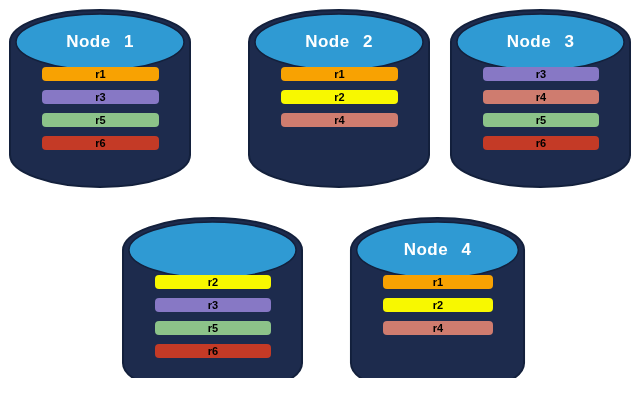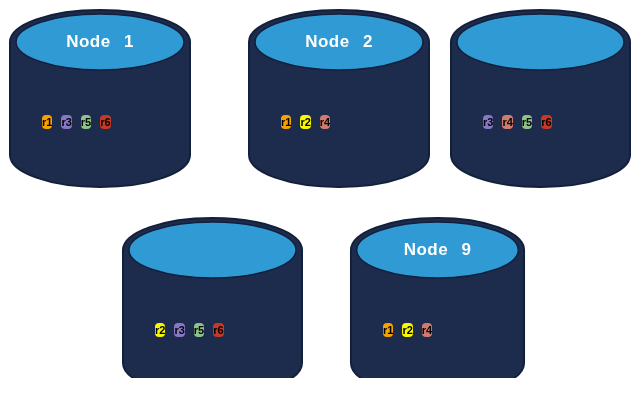--- a/index.html
+++ b/index.html
@@ -64,23 +64,22 @@
     letter-spacing: 0.5px;
     word-spacing: 8px;
   }
 
   .bars {
     position: absolute;
     top: 59px;
     left: 34px;
     right: 33px;
     display: flex;
-    flex-direction: row;
+    flex-direction: column;
     gap: 9px;
-    margin-top: 48px;
   }
   .bar {
     height: 14px;
     border-radius: 4px;
     color: var(--bar-text);
     font-size: 11px;
     font-weight: bold;
     line-height: 14px;
     text-align: center;
   }
@@ -113,20 +112,21 @@
         <div class="bar" style="background: rgb(248, 162, 2);">r1</div>
         <div class="bar" style="background: rgb(248, 248, 0);">r2</div>
         <div class="bar" style="background: rgb(207, 124, 111);">r4</div>
       </div>
     </div>
     <div class="cyl node-3">
       <svg class="cyl-shape" viewBox="0 0 184 181" preserveAspectRatio="none" aria-hidden="true">
         <path class="cyl-silhouette" d="M2,34 A90,32 0 0 1 182,34 L182,147 A90,32 0 0 1 2,147 Z"></path>
         <ellipse class="cyl-lid" cx="92" cy="34" rx="84" ry="28"></ellipse>
       </svg>
+      <div class="cyl-label">Node 3</div>
       <div class="bars">
         <div class="bar" style="background: rgb(135, 120, 197);">r3</div>
         <div class="bar" style="background: rgb(207, 124, 111);">r4</div>
         <div class="bar" style="background: rgb(140, 195, 137);">r5</div>
         <div class="bar" style="background: rgb(196, 58, 38);">r6</div>
       </div>
     </div>
     <div class="cyl node-4">
       <svg class="cyl-shape" viewBox="0 0 184 181" preserveAspectRatio="none" aria-hidden="true">
         <path class="cyl-silhouette" d="M2,34 A90,32 0 0 1 182,34 L182,147 A90,32 0 0 1 2,147 Z"></path>
@@ -137,20 +137,20 @@
         <div class="bar" style="background: rgb(135, 120, 197);">r3</div>
         <div class="bar" style="background: rgb(140, 195, 137);">r5</div>
         <div class="bar" style="background: rgb(196, 58, 38);">r6</div>
       </div>
     </div>
     <div class="cyl node-5">
       <svg class="cyl-shape" viewBox="0 0 184 181" preserveAspectRatio="none" aria-hidden="true">
         <path class="cyl-silhouette" d="M2,34 A90,32 0 0 1 182,34 L182,147 A90,32 0 0 1 2,147 Z"></path>
         <ellipse class="cyl-lid" cx="92" cy="34" rx="84" ry="28"></ellipse>
       </svg>
-      <div class="cyl-label">Node 9</div>
+      <div class="cyl-label">Node 4</div>
       <div class="bars">
         <div class="bar" style="background: rgb(248, 162, 2);">r1</div>
         <div class="bar" style="background: rgb(248, 248, 0);">r2</div>
         <div class="bar" style="background: rgb(207, 124, 111);">r4</div>
       </div>
     </div>
   </div>
 
 </body></html>

